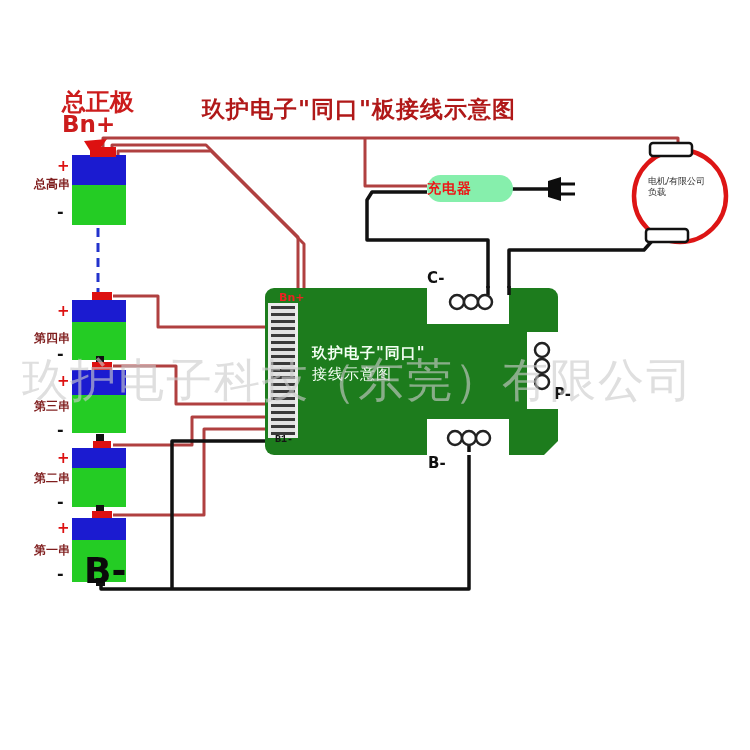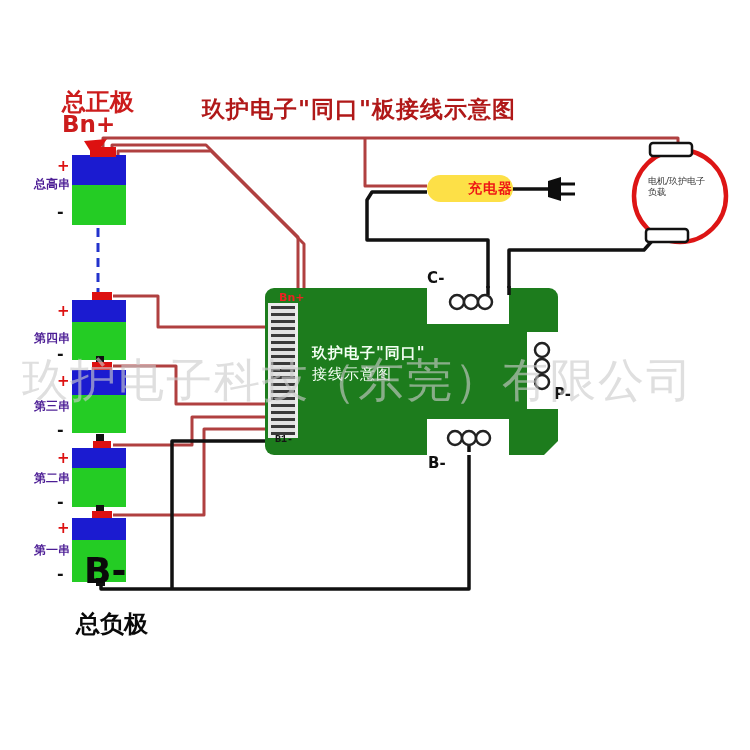--- a/index.html
+++ b/index.html
@@ -8,21 +8,21 @@
   .abs { position:absolute; }
   svg.layer { position:absolute; left:0; top:0; }
 
   
   .title { left:202px; top:94px; width:360px; font-size:23px; font-weight:bold; color:#b01818; letter-spacing:1px; white-space:nowrap; z-index:5; }
   .lbl-zzj { left:62px; top:86px; font-size:24px; font-weight:bold; color:#cc1c1c; z-index:5; }
   .lbl-bnp { left:62px; top:111px; font-size:23px; font-weight:bold; color:#cc1c1c; z-index:5; }
   .bat { position:absolute; left:72px; width:54px; z-index:1; }
   .bat .top { width:100%; background:#1b1bd0; }
   .bat .bot { width:100%; background:#24cc24; }
-  .bat-name { position:absolute; width:46px; right:680px; text-align:right; font-size:12px; font-weight:bold; color:#4c1d95; z-index:5; left:24px; }
+  .bat-name { position:absolute; width:46px; right:680px; text-align:right; font-size:12px; font-weight:bold; color:#7f1d1d; z-index:5; left:24px; }
   .plus { position:absolute; left:57px; font-size:15px; font-weight:bold; color:#dd1111; z-index:5; }
   .minus { position:absolute; left:57px; font-size:16px; font-weight:bold; color:#111; z-index:5; }
 
   
   .board { left:265px; top:288px; width:293px; height:167px; background:#1d7c1d; border-radius:9px; z-index:2;
            clip-path:polygon(0 0,100% 0,100% calc(100% - 14px),calc(100% - 14px) 100%,0 100%); }
   .notch { position:absolute; background:#ffffff; z-index:2; }
   .notch-top { left:427px; top:288px; width:82px; height:36px; }
   .notch-bot { left:427px; top:419px; width:82px; height:36px; }
   .notch-right { left:527px; top:332px; width:31px; height:77px; }
@@ -30,22 +30,22 @@
                background:repeating-linear-gradient(180deg,#3a3a3a 0 3px,#e2e2e2 3px 7px);
                border:3px solid #ececec; }
   .board-bn { left:279px; top:291px; font-size:11px; font-weight:bold; color:#ee2222; z-index:4; }
   .board-b1 { left:275px; top:434px; font-size:10px; font-weight:bold; color:#151515; z-index:4;font-family:Liberation Mono, monospace; }
   .board-t1 { left:312px; top:344px; font-size:15px; font-weight:bold; color:#f4fff4; letter-spacing:1px; z-index:4; white-space:nowrap; }
   .board-t2 { left:312px; top:365px; font-size:15px; font-weight:normal; color:#f4fff4; letter-spacing:1px; z-index:4; white-space:nowrap; }
   .pad-c { left:427px; top:269px; font-size:15px; font-weight:bold; color:#111; z-index:5; }
   .pad-p { left:554px; top:385px; font-size:15px; font-weight:bold; color:#111; z-index:5; }
   .pad-b { left:428px; top:454px; font-size:15px; font-weight:bold; color:#111; z-index:5; }
 
-  .charger { left:427px; top:175px; width:86px; height:27px; background:#fde047; border-radius:14px;
-             display:flex; align-items:center; justify-content:flex-end; z-index:3; }
+  .charger { left:427px; top:175px; width:86px; height:27px; background:#86efac; border-radius:14px;
+             display:flex; align-items:center; justify-content:flex-start; z-index:3; }
   .charger span { font-size:14px; font-weight:bold; color:#ee1515; letter-spacing:1px; }
 
   .load-text { left:648px; top:176px; width:70px; font-size:9px; line-height:1.2; color:#333; z-index:3; }
 
   .big-bminus { left:84px; top:550px; font-size:36px; font-weight:bold; color:#0a0a0a; z-index:5; }
   .lbl-zfj { left:76px; top:608px; font-size:24px; font-weight:bold; color:#0a0a0a; z-index:5; }
 
   .watermark { left:22px; top:350px; width:728px; font-size:46px; color:#cccccc; opacity:0.62;
                letter-spacing:2px; white-space:nowrap; z-index:6; pointer-events:none; }
 </style>
@@ -172,21 +172,20 @@
   <div class="abs board-t2">接线示意图</div>
   <div class="abs pad-c">C-</div>
   <div class="abs pad-p">P-</div>
   <div class="abs pad-b">B-</div>
 
   <div class="abs charger">
     <span>充电器</span>
   </div>
 
   <div class="abs load-text">
-    <div>电机/玖护电子</div>
+    <div>电机/有限公司</div>
     <div>负载</div>
   </div>
 
   <div class="abs big-bminus">B-</div>
-  <div class="abs lbl-zfj">总负极</div>
 
   <div class="abs watermark">玖护电子科技（东莞）有限公司</div>
 </div>
 
 </body></html>

